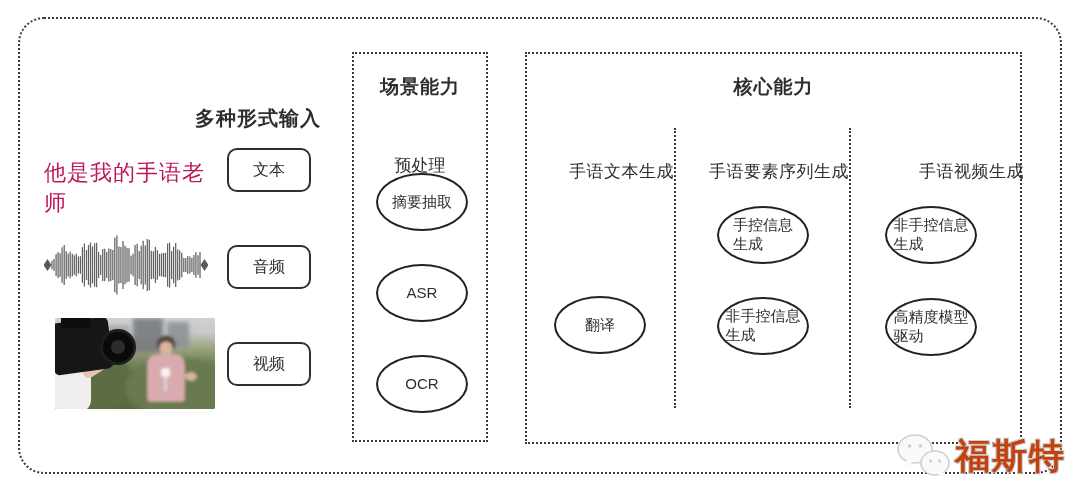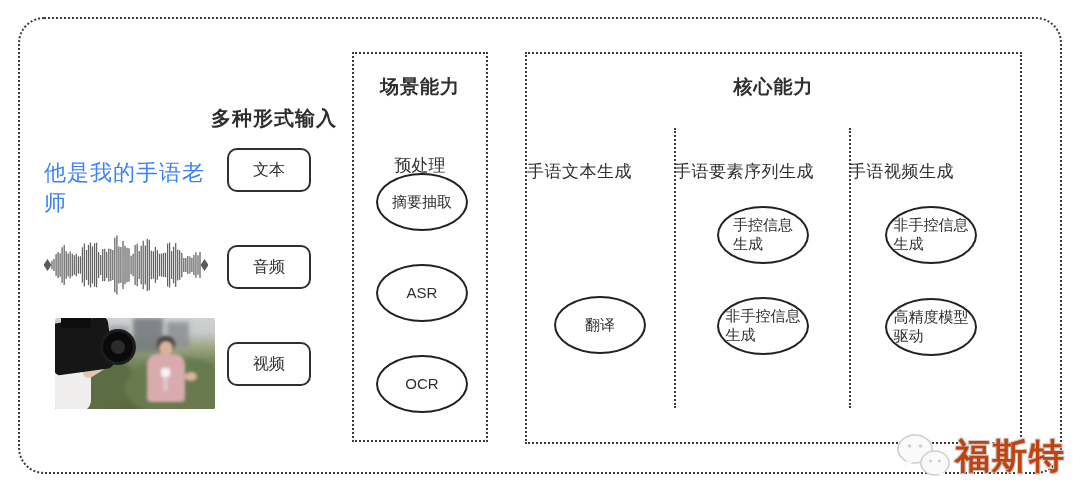--- a/index.html
+++ b/index.html
@@ -4,24 +4,24 @@
 <style>
   * { margin:0; padding:0; box-sizing:border-box; }
   html,body { background:#fff; }
   body { font-family:"Liberation Sans","DejaVu Sans",sans-serif; color:#2e2e2e; }
   .stage { position:relative; width:1080px; height:499px; background:#ffffff; overflow:hidden; }
 
   .outer-border { position:absolute; left:18px; top:17px; width:1044px; height:457px;
     border:2px dotted #3a3a3a; border-radius:26px; }
 
   
-  .input-label { position:absolute; left:204px; top:105px; width:140px; text-align:center;
+  .input-label { position:absolute; left:195px; top:105px; width:140px; text-align:left;
     font-size:20px; font-weight:bold; letter-spacing:1px; }
   .sentence { position:absolute; left:44px; top:158px; width:176px; font-size:22px;
-    letter-spacing:1px; color:#3b82f6; }
+    letter-spacing:1px; color:#be185d; }
   .io-box { position:absolute; left:227px; width:84px; height:44px; border:2px solid #2f2f2f;
     border-radius:10px; display:flex; align-items:center; justify-content:center;
     font-size:16px; background:#fff; }
   .io-text { top:148px; } .io-audio { top:245px; } .io-video { top:342px; }
 
   .waveform { position:absolute; left:44px; top:229px; width:164px; height:72px; }
 
   
   .thumb { position:absolute; left:55px; top:318px; width:160px; height:91px; overflow:hidden;
     border-radius:2px; background:linear-gradient(180deg,#d0d1d3 0%,#c7c9ca 16%,#a3ab88 30%,#7b8a60 46%,#627349 68%,#57693f 100%); }
@@ -54,21 +54,21 @@
   .scene-box { position:absolute; left:352px; top:52px; width:136px; height:390px;
     border:2px dotted #3a3a3a; }
   .box-title { position:absolute; left:0; width:100%; text-align:center; font-size:19px; font-weight:bold;
     letter-spacing:1px; top:20px; }
   .scene-sub { position:absolute; left:0; top:72px; width:100%; text-align:center; font-size:17px;margin-top:28px; }
 
   .core-box { position:absolute; left:525px; top:52px; width:497px; height:392px;
     border:2px dotted #3a3a3a; }
   .divider { position:absolute; top:74px; height:280px; border-left:2px dotted #3a3a3a; }
   .div-1 { left:147px; } .div-2 { left:322px; }
-  .col-header { position:absolute; top:106px; text-align:left; font-size:17px; letter-spacing:.5px; }
+  .col-header { position:absolute; top:106px; text-align:right; font-size:17px; letter-spacing:.5px; }
   .ch-1 { left:0; width:147px; } .ch-2 { left:147px; width:175px; } .ch-3 { left:322px; width:175px; }
 
   .node { position:absolute; width:92px; height:58px; border:2.5px solid #222; border-radius:50%;
     display:flex; align-items:center; justify-content:center; text-align:left;
     font-size:15px; line-height:1.25; white-space:pre-line; background:#fff; }
 
   
   .sn-0 { left:22px; top:119px; } .sn-1 { left:22px; top:210px; } .sn-2 { left:22px; top:301px; }
    .c1-0 { left:27px; top:155px; } .c1-1 { left:27px; top:242px; }
    .c2-0 { left:190px; top:152px; } .c2-1 { left:190px; top:243px; }

